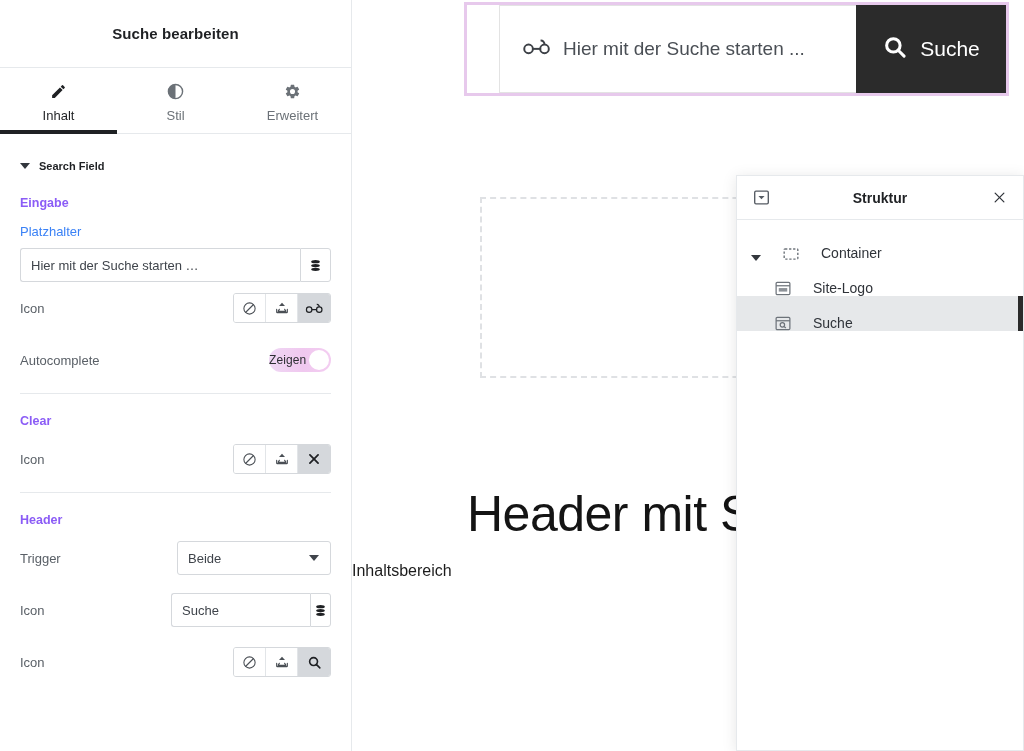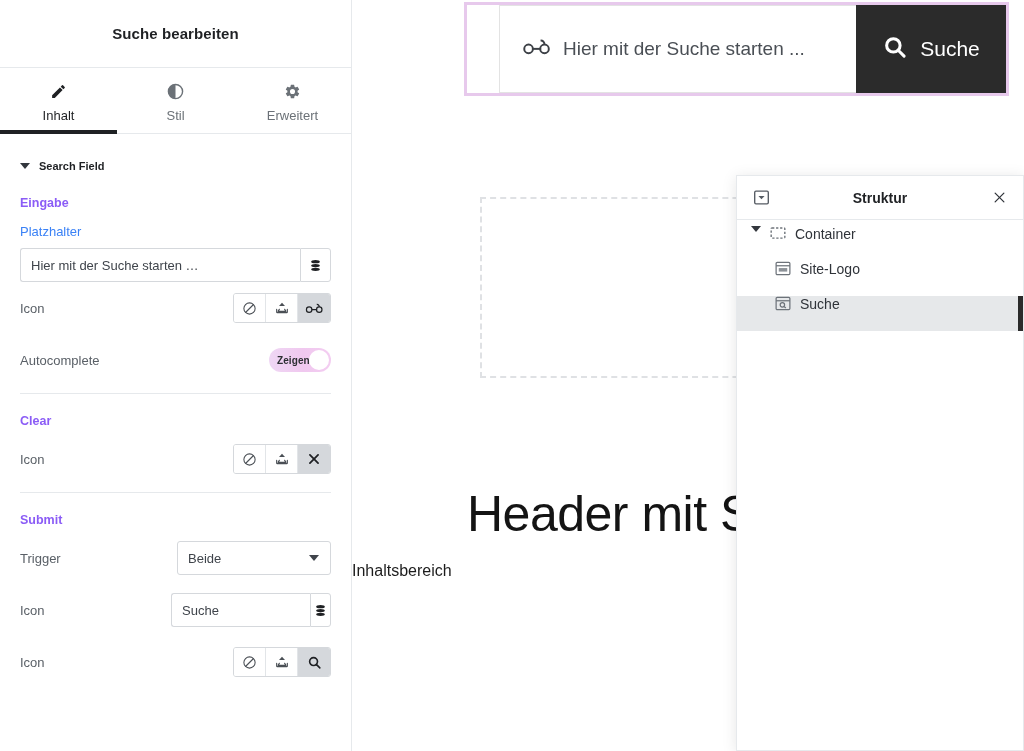--- a/index.html
+++ b/index.html
@@ -96,21 +96,21 @@
   .seg-btn:last-child { border-right: none; }
   .seg-btn.active { background: #d5d8dc; }
 
   .switch {
     width: 62px; height: 24px; border-radius: 12px;
     background: linear-gradient(90deg, #efd7f4 0%, #f0c8ef 55%, #f3cdf1 100%);
     display: flex; align-items: center; justify-content: flex-start;
     position: relative; cursor: pointer;
   }
   .switch .sw-text {
-    font-size: 10px; color: #2d2f33; padding-left: 8px; font-weight: bold; letter-spacing: .1px;
+    font-size: 12px; color: #2d2f33; padding-left: 0; font-weight: normal; letter-spacing: .1px;
   }
   .switch .knob {
     position: absolute; right: 2px; top: 2px; width: 20px; height: 20px;
     border-radius: 50%; background: #fff;
   }
 
   .divider { height: 1px; background: #e6e9ec; margin: 4px 0 20px 0; }
 
   .select-wrap {
     width: 154px; height: 34px; border: 1px solid #d5d8dc; border-radius: 3px;
@@ -175,22 +175,22 @@
   }
   .nav-header .nav-title {
     flex: 1 1 auto; text-align: center; font-size: 14px; font-weight: bold; color: #1f2124;
   }
   .nav-dock, .nav-close {
     width: 22px; height: 22px; display: flex; align-items: center;
     justify-content: center; cursor: pointer; flex: 0 0 auto;
   }
   .nav-tree { padding: 6px 0 0 0; }
   .nav-item {
-    display: flex; align-items: flex-start; height: 35px; cursor: pointer;
-    position: relative; padding-left: 14px; gap: 9px;
+    display: flex; align-items: flex-end; height: 35px; cursor: pointer;
+    position: relative; padding-left: 14px; gap: 22px;
   }
   .nav-item.selected { background: #e6e8ea; }
   .nav-item.selected::after {
     content: ""; position: absolute; right: 0; top: 0; bottom: 0;
     width: 5px; background: #2b2b2b;
   }
   .nav-item .nav-caret {
     width: 0; height: 0; border-left: 5px solid transparent;
     border-right: 5px solid transparent; border-top: 6px solid #33373d;
     flex: 0 0 auto;
@@ -319,21 +319,21 @@
             <svg width="14" height="14" viewBox="0 0 24 24" fill="none" stroke="#1f2124" stroke-width="3" stroke-linecap="round">
               <line x1="5" y1="5" x2="19" y2="19"></line>
                 <line x1="19" y1="5" x2="5" y2="19"></line>
             </svg>
           </button>
         </div>
       </div>
 
       <div class="divider"></div>
 
-      <div class="group-label">Submit</div>
+      <div class="group-label">Header</div>
 
       <div class="row">
         <span class="row-label">Trigger</span>
         <div class="select-wrap">
           <span class="sel-val">Beide</span>
           <span class="sel-caret"></span>
         </div>
       </div>
 
       <div class="row">

